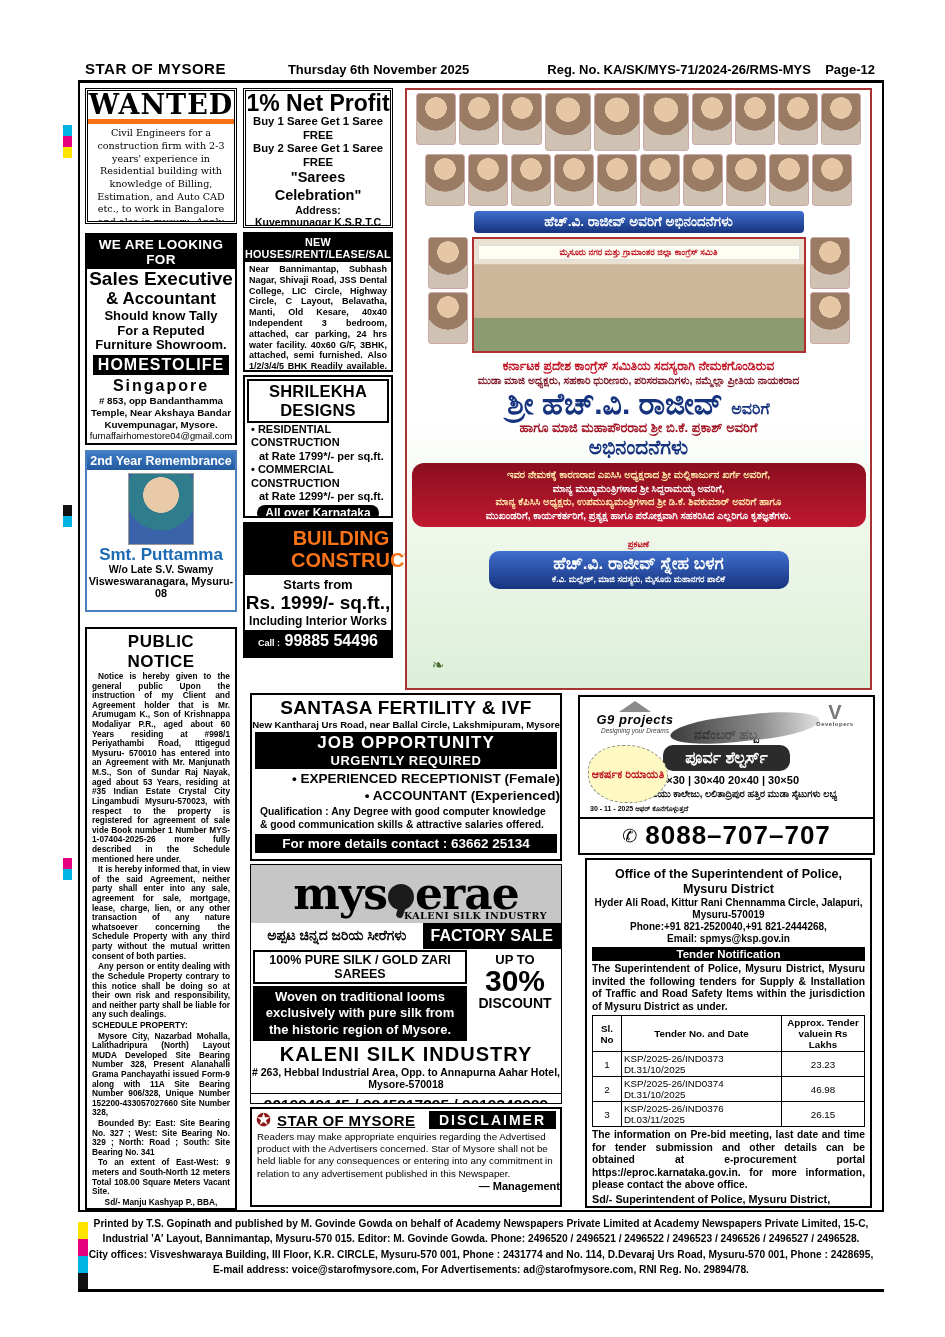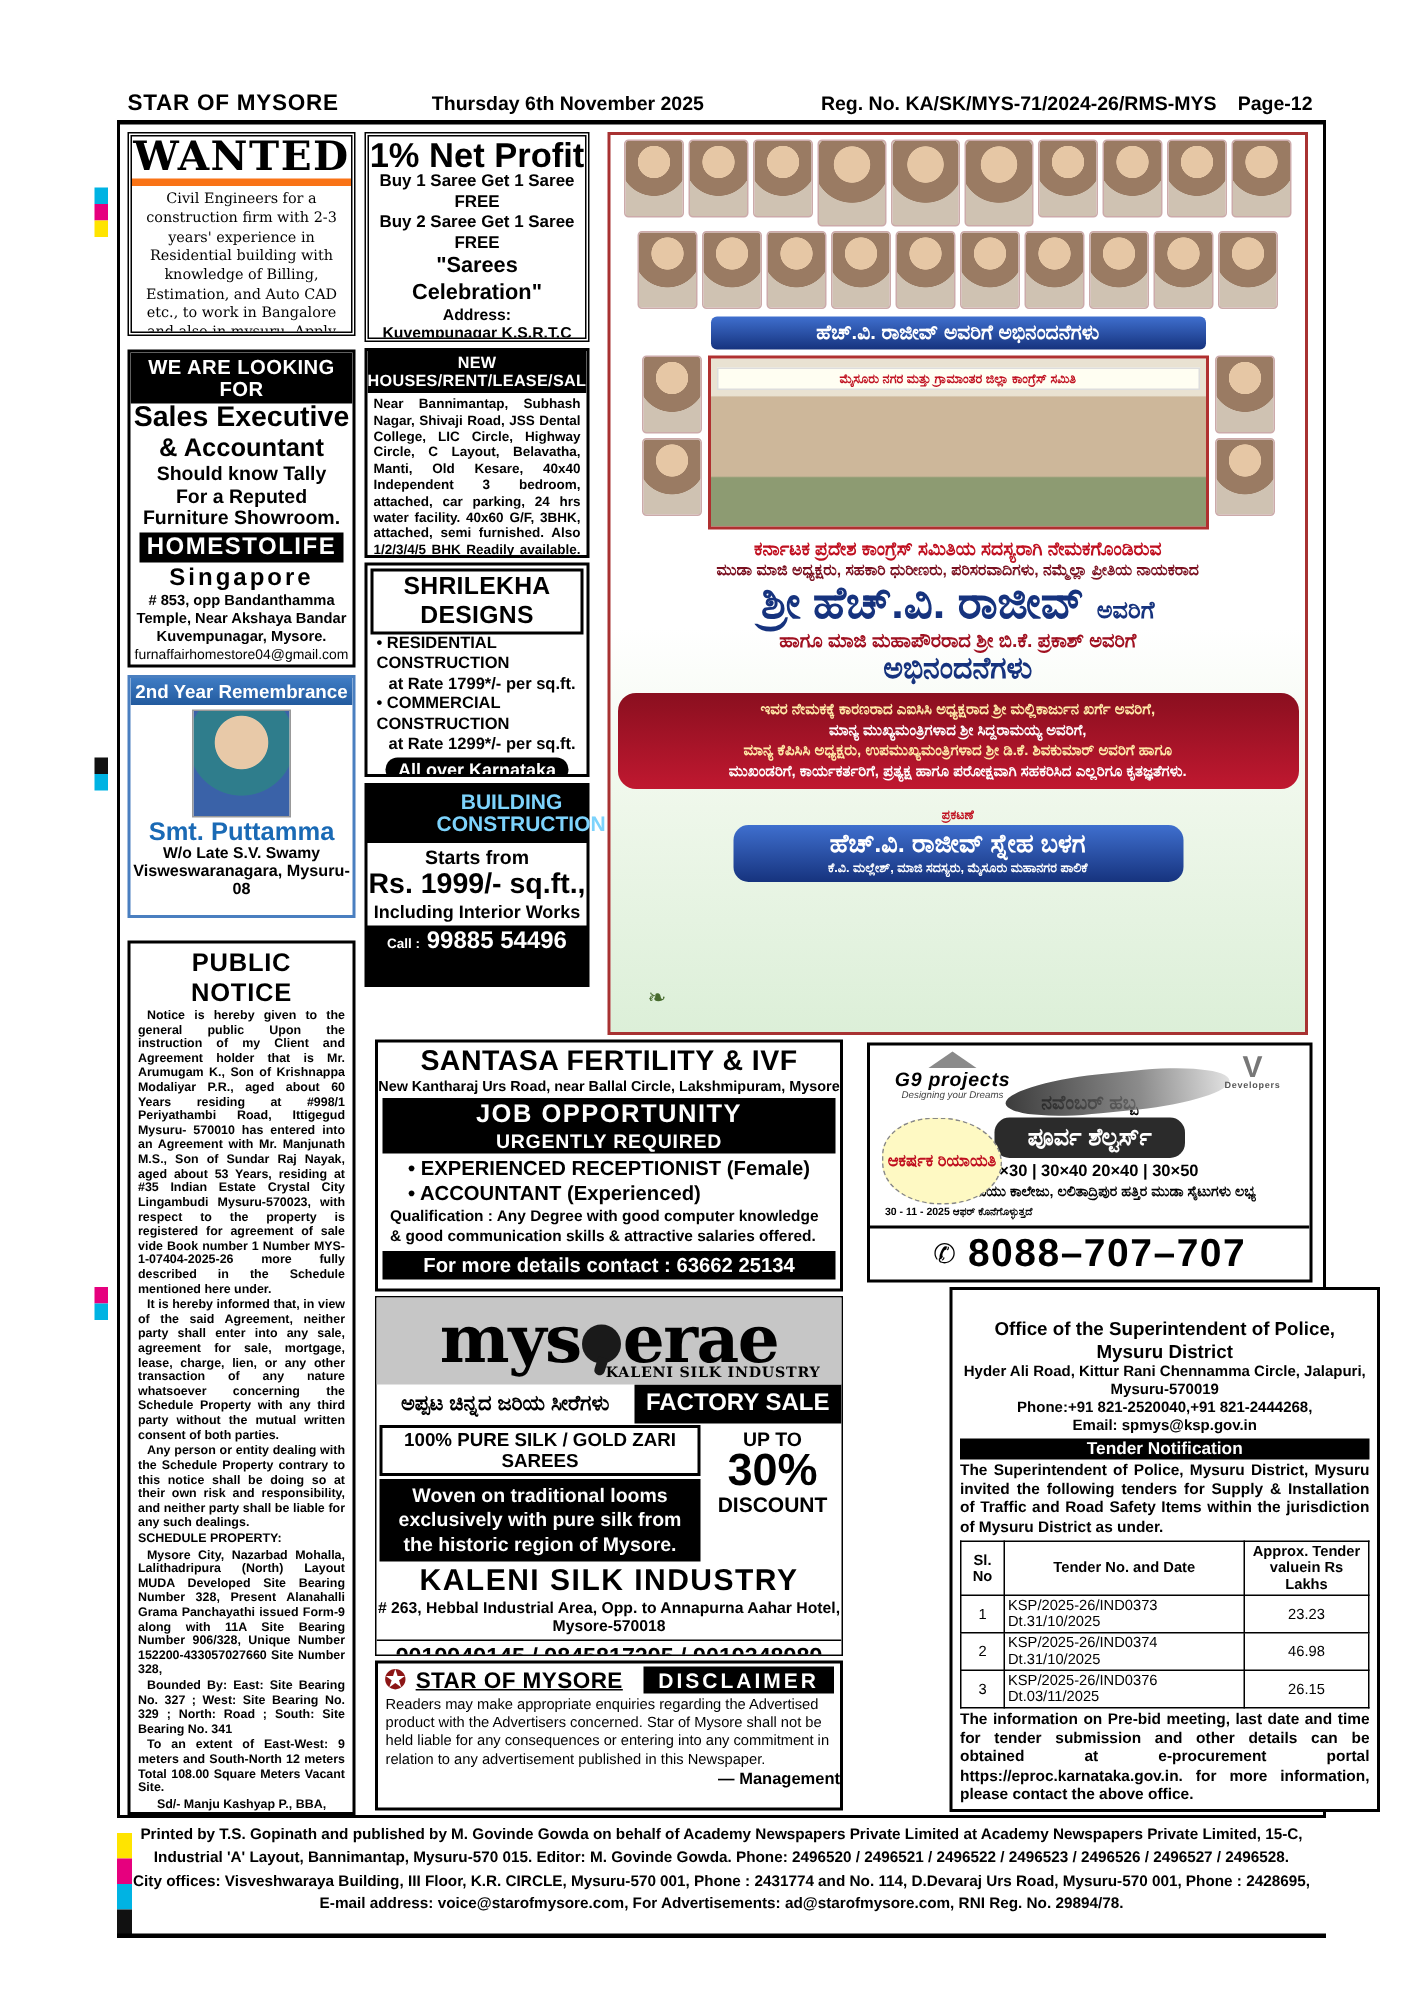--- a/index.html
+++ b/index.html
@@ -58,35 +58,35 @@
   .nh{left:243px;top:232px;width:150px;height:140px;}
   .nh-t{font-size:10.8px;padding:2px 0;letter-spacing:.2px;}
   .nh-b{font-size:9px;font-weight:bold;line-height:1.2;text-align:justify;padding:2px 4px;}
   
   .shr{left:243px;top:375px;width:150px;height:143px;padding:2px;}
   .shr-t{font-size:16.5px;border:2px solid #000;padding:1px 0;letter-spacing:.2px;}
   .shr-i{font-size:11px;line-height:1.22;text-align:left;padding-left:4px;}
   .shr-pill{background:#000;color:#fff;font-size:12px;font-weight:bold;border-radius:9px;padding:1px 8px;display:inline-block;margin:2px 0;}
   
   .bld{left:243px;top:522px;width:150px;height:136px;background:#000;padding:2px;}
-  .bld-t{color:#7dd3fc;font-size:14px;line-height:1.1;padding:3px 0 4px;margin-left:46px;}
+  .bld-t{color:#f97316;font-size:20px;line-height:1.1;padding:3px 0 4px;margin-left:46px;}
   .bld-in{background:#fff;padding:2px 0;}
   .bld-l1{font-size:13px;}
   .bld-l2{font-size:19px;}
   .bld-l3{font-size:12px;}
   .bld-call{color:#fff;font-size:16px;padding:2px 0;}
   .bld-call .sm{font-size:9px;}
   
   .san{left:250px;top:693px;width:312px;height:168px;}
   .san-t{font-size:19px;letter-spacing:.3px;padding-top:2px;}
   .san-a{font-size:9.6px;}
   .san-band{margin:2px 3px;padding:1px 0;}
   .san-b1{font-size:17px;letter-spacing:1px;}
   .san-b2{font-size:13px;letter-spacing:.5px;}
-  .san-i{font-size:13.5px;text-align:left;padding-left:20px;line-height:1.25;}
+  .san-i{font-size:13.5px;text-align:right;padding-left:8px;line-height:1.25;}
   .san-q{font-size:10.3px;text-align:left;padding:1px 8px;line-height:1.25;}
   .san-c{font-size:13.5px;margin:2px 3px 3px;padding:2px 0;}
   
   .mys{left:250px;top:864px;width:312px;height:240px;border:1px solid #000;background:#fff;box-sizing:border-box;overflow:hidden;}
   .mys-logo{background:#c6c6c6;height:58px;position:relative;font-family:"DejaVu Serif",serif;}
   .mys-brand{font-size:44px;font-weight:bold;line-height:58px;letter-spacing:-1px;}
   .mys-oicon{display:inline-block;width:26px;height:26px;background:#1a1a1a;border-radius:50%;position:relative;top:1px;margin:0 1px;}
   .mys-oicon:after{content:"";position:absolute;left:9px;top:22px;width:7px;height:12px;background:#1a1a1a;border-radius:0 0 8px 8px;transform:rotate(18deg);}
   .mys-sub{position:absolute;right:14px;bottom:2px;font-size:9.5px;font-weight:bold;letter-spacing:.5px;}
   .mys-row1{display:flex;align-items:stretch;}
@@ -155,21 +155,21 @@
   .g9-burst span{color:#c01020;font-size:11px;font-weight:bold;line-height:1.15;}
   .g9-fest{font-size:13px;font-weight:bold;margin-top:30px;}
   .g9-pill{display:inline-block;background:#2b2b2b;color:#fff;font-size:16px;font-weight:bold;border-radius:10px;padding:4px 22px;margin-top:2px;}
   .g9-offer{position:absolute;left:10px;top:108px;font-size:7px;font-weight:bold;line-height:1.2;}
   .g9-sizes{font-size:11px;font-weight:bold;margin-top:3px;}
   .g9-addr{font-size:9.5px;font-weight:bold;margin-top:2px;}
   .g9-phbar{position:absolute;left:0;right:0;bottom:0;border-top:2px solid #000;padding:1px 0 2px;display:flex;align-items:center;justify-content:center;gap:8px;}
   .g9-phico{font-size:18px;}
   .g9-ph{font-size:26px;font-weight:bold;letter-spacing:1px;}
   
-  .pol{left:585px;top:858px;width:287px;height:350px;padding:19px 5px;margin-left:48px;}
+  .pol{left:585px;top:858px;width:287px;height:350px;padding:7px 5px;}
   .pol-t{font-size:12.5px;line-height:1.2;}
   .pol-a{font-size:10px;line-height:1.2;}
   .pol-bar{font-size:11.5px;padding:1px 0;margin:2px 0;}
   .pol-intro{font-size:10.3px;font-weight:bold;text-align:justify;line-height:1.22;}
   .pol-tbl{width:100%;border-collapse:collapse;margin-top:2px;}
   .pol-tbl th,.pol-tbl td{border:1px solid #000;font-size:9.8px;padding:1px 2px;}
   .pol-tbl th{font-weight:bold;}
   .pol-note{font-size:10.3px;font-weight:bold;text-align:justify;line-height:1.22;margin-top:2px;}
   .pol-sig{font-size:10.8px;font-weight:bold;text-align:left;margin-top:1px;}
   

